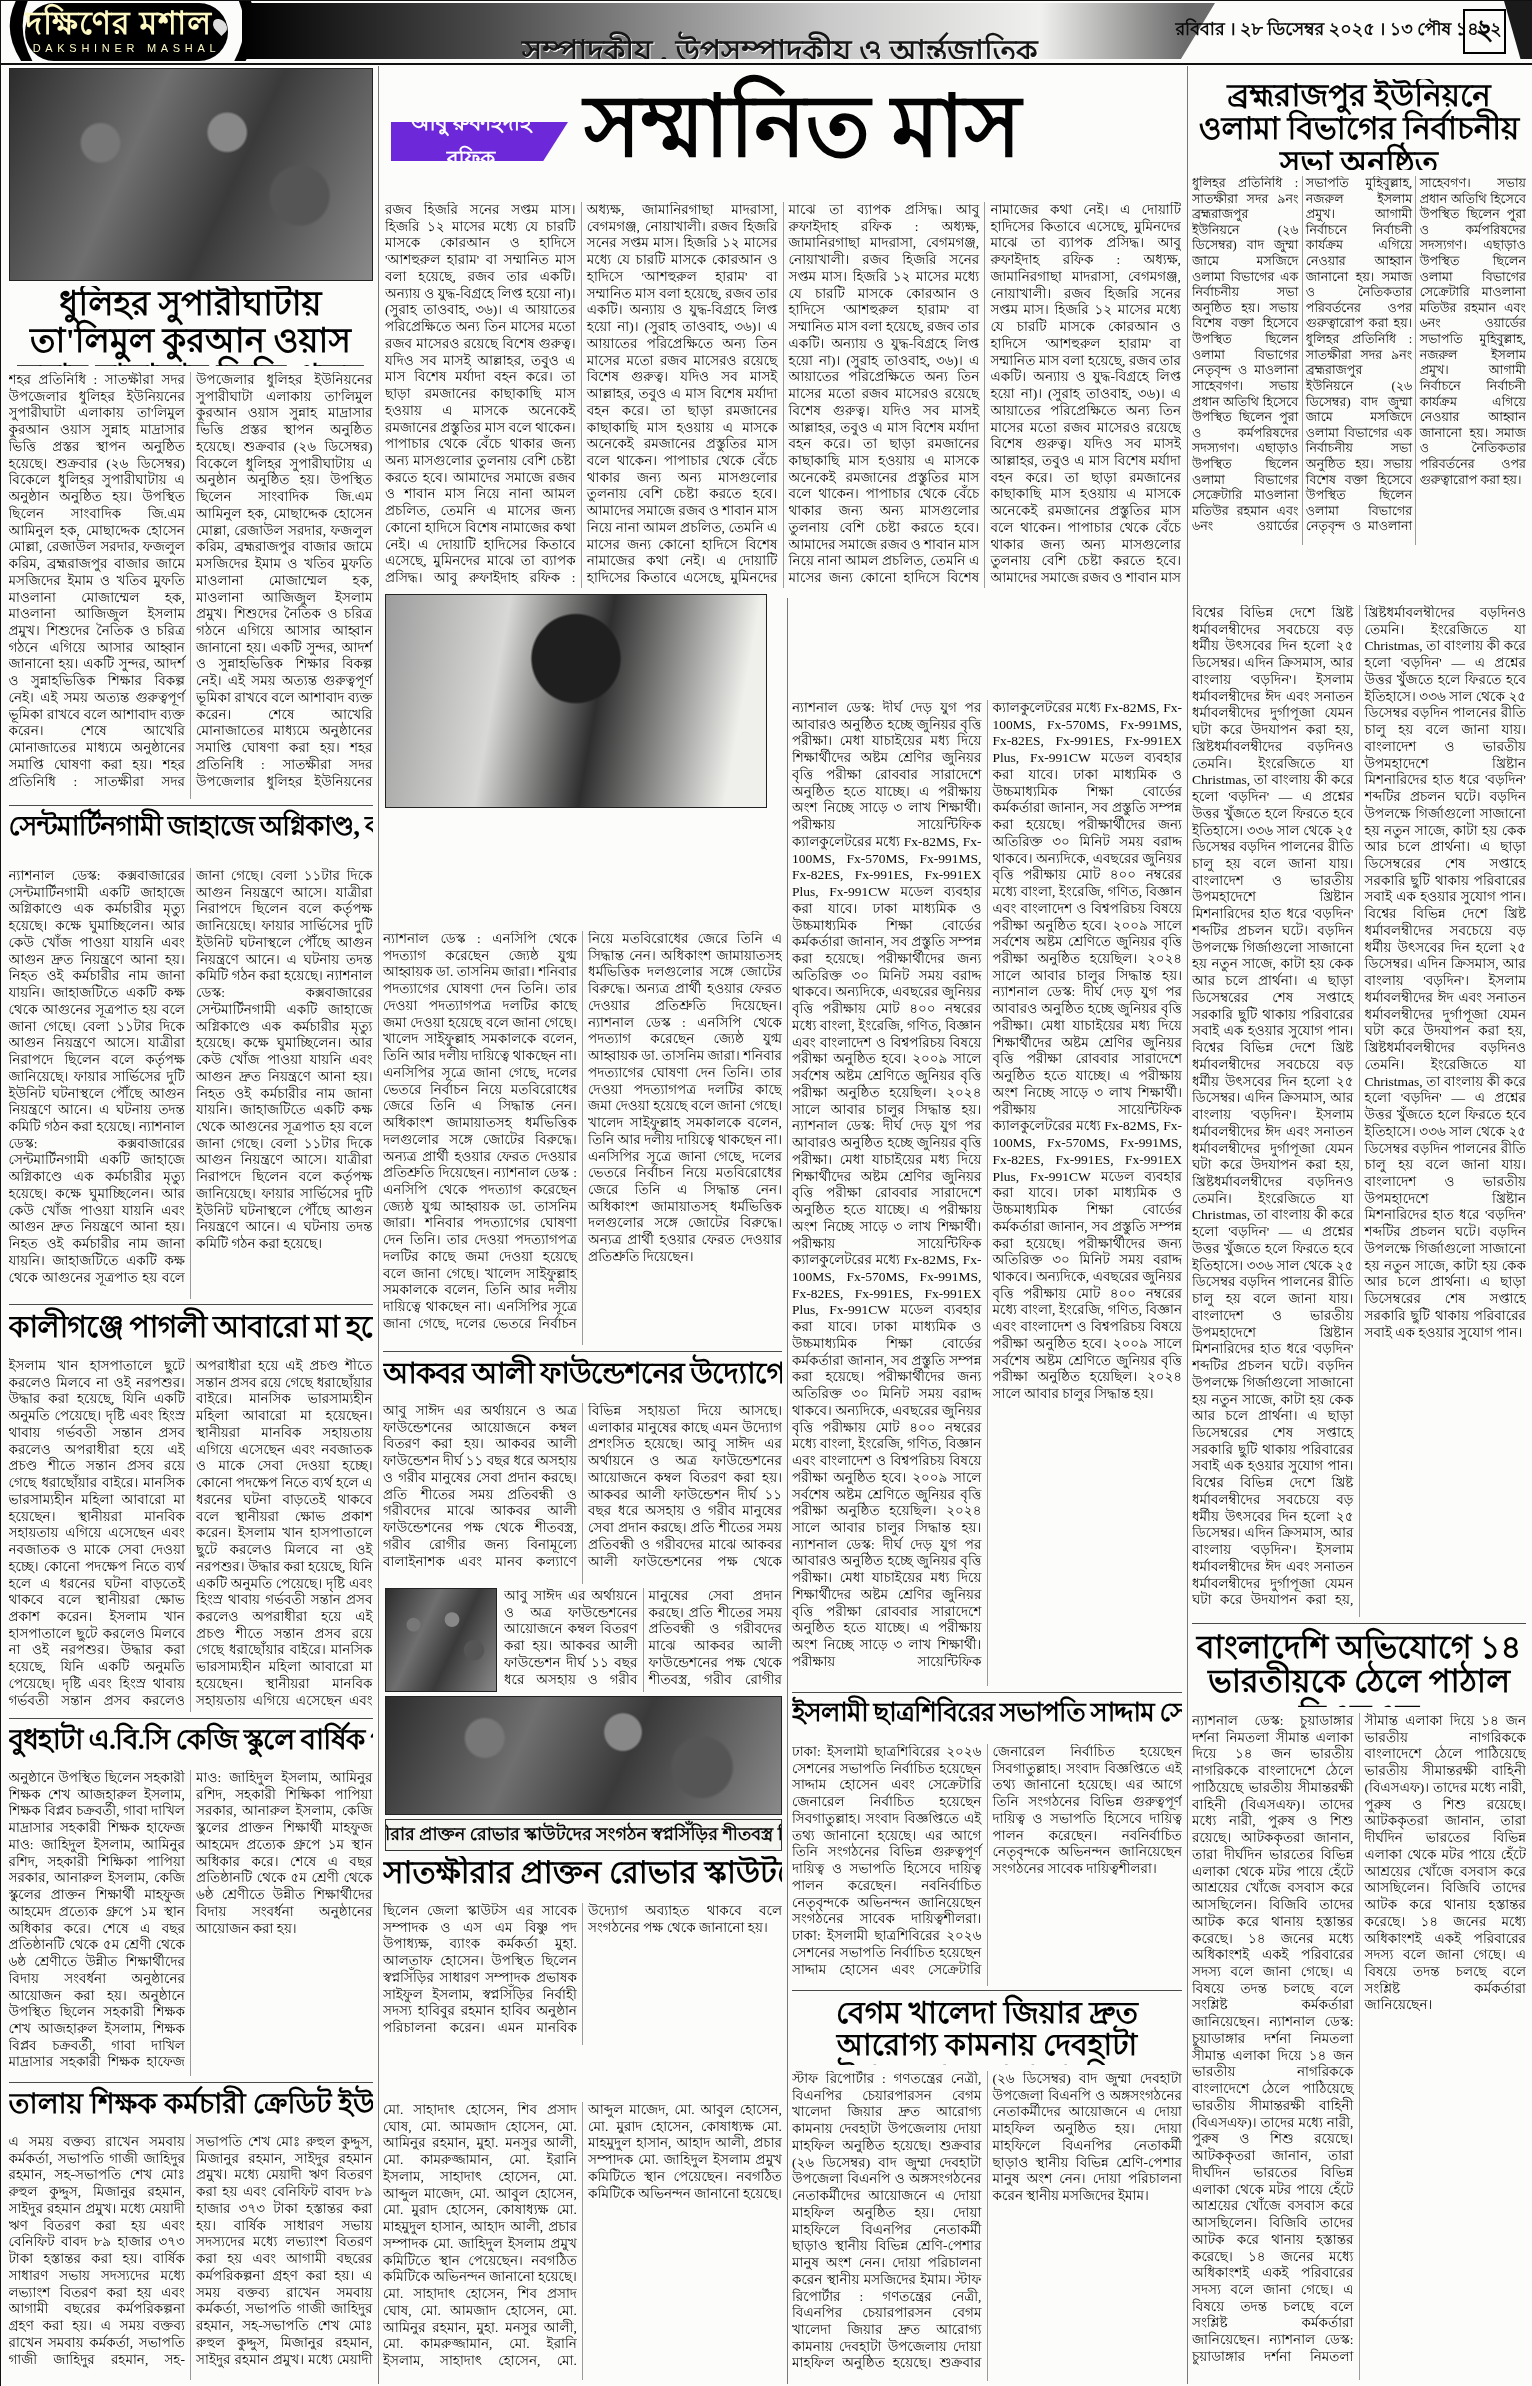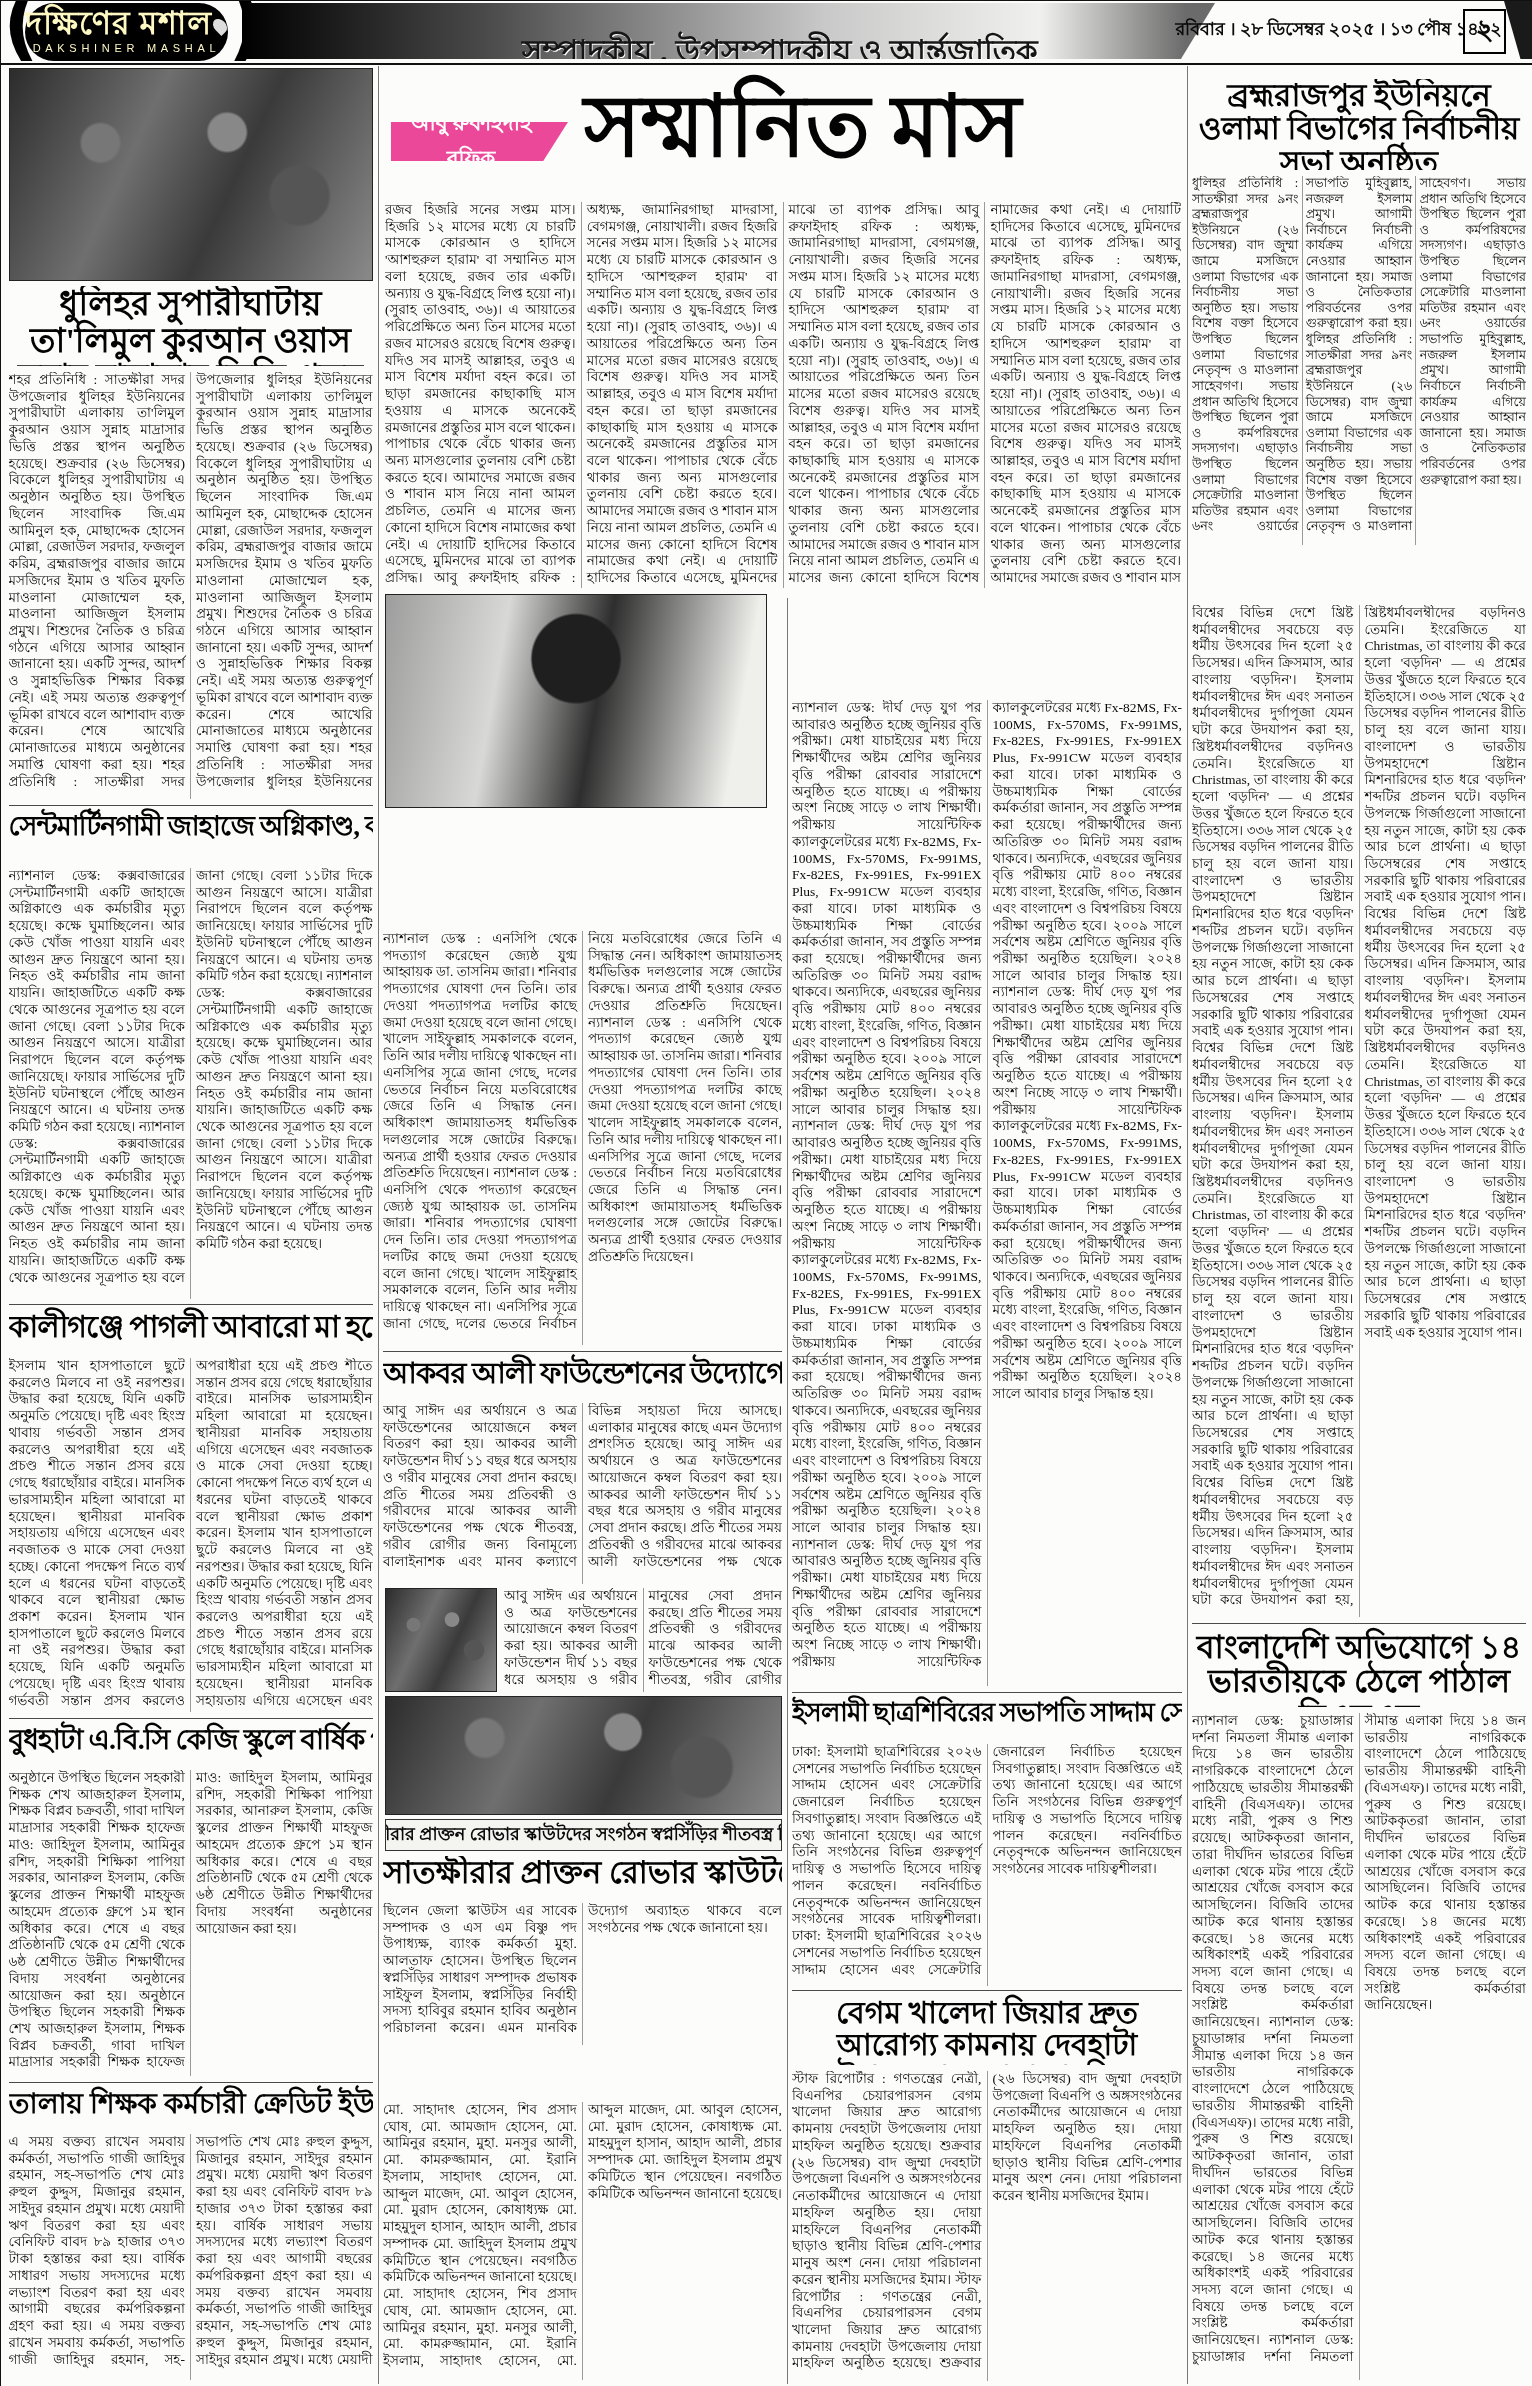--- a/index.html
+++ b/index.html
@@ -24,21 +24,21 @@
   .wedge{background:#1a1a1a;clip-path:polygon(0 0,100% 0,100% 100%,55% 100%);}
   
   .vrule{width:0.9px;background:#777;}
   
   .hl{font-weight:bold;text-align:center;line-height:1.08;color:#030303;overflow:hidden;}
   .hl.one{white-space:nowrap;}
   .body{font-size:13.5px;line-height:1.24;text-align:justify;overflow:hidden;
         column-gap:11.2px;column-rule:0.9px solid #9a9a9a;column-fill:auto;}
   .c2{column-count:2;} .c3{column-count:3;} .c4{column-count:4;}
   .sep{border-top:0.9px solid #4a4a4a;padding-top:5.6px;}
-  .byline{background:#ec4899;color:#fff;font-weight:bold;font-size:21.4px;text-align:center;
+  .byline{background:#6d28d9;color:#fff;font-weight:bold;font-size:21.4px;text-align:center;
           clip-path:polygon(0 0,100% 0,86% 100%,0 100%);display:flex;align-items:center;
           justify-content:center;padding-right:17px;}
   .photo{background:
      radial-gradient(circle at 25% 35%, #777 0 6%, transparent 7%),
      radial-gradient(circle at 60% 30%, #888 0 7%, transparent 8%),
      radial-gradient(circle at 80% 60%, #555 0 9%, transparent 10%),
      linear-gradient(115deg,#2c2c2c 0%,#6f6f6f 35%,#3a3a3a 60%,#8a8a8a 100%);
      border:0.9px solid #222;}
   .photo.light{background:
      radial-gradient(circle at 50% 30%, #1f1f1f 0 18%, transparent 19%),

